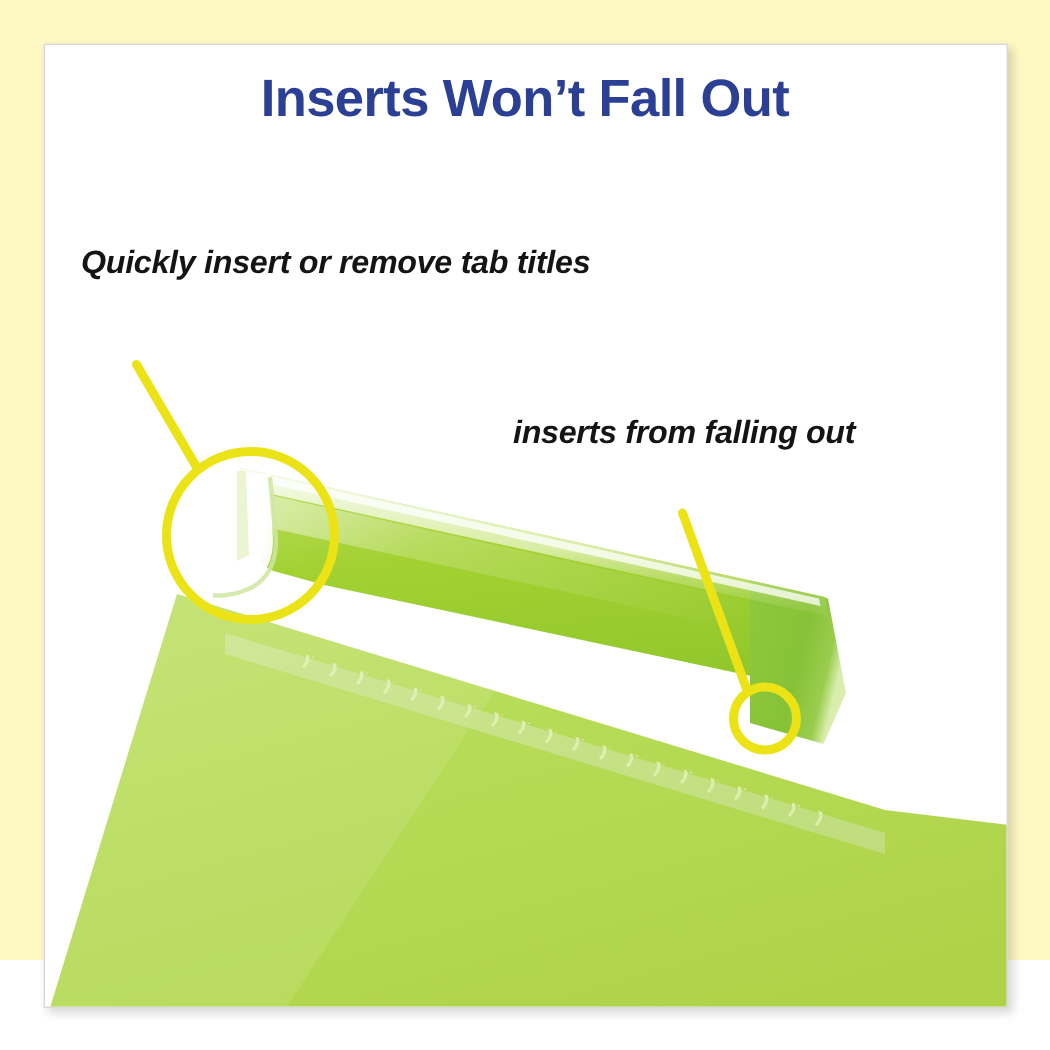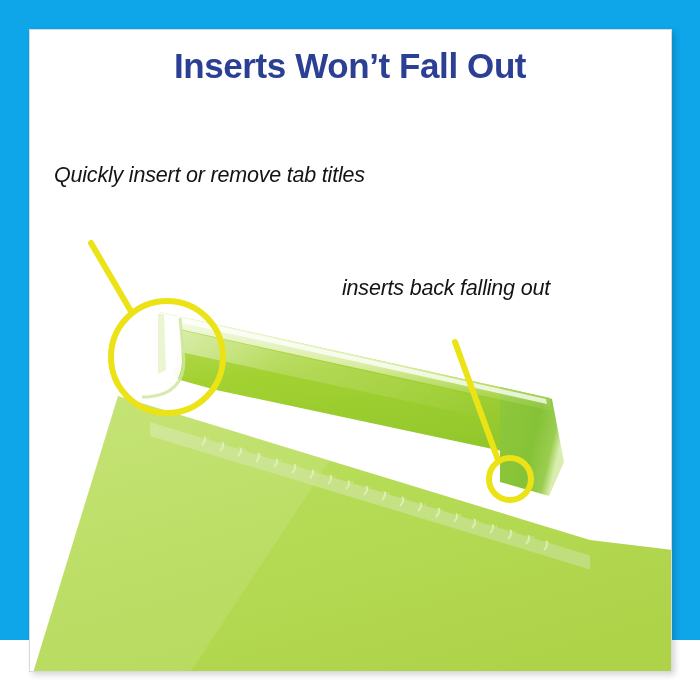--- a/index.html
+++ b/index.html
@@ -12,21 +12,21 @@
     width: 700px;
     height: 700px;
     overflow: hidden;
     font-family: "Liberation Sans", sans-serif;
   }
 
   #stage {
     position: relative;
     width: 700px;
     height: 640px;
-    background: #0ea5e9;
+    background: #fef9c3;
   }
 
   
   #photo-frame {
     position: absolute;
     left: 29px;
     top: 29px;
     width: 643px;
     height: 643px;
     background: #ffffff;
@@ -59,21 +59,21 @@
     letter-spacing: -0.4px;
     color: #2b3f94;
     line-height: 44px;
     white-space: nowrap;
   }
 
   .callout-text {
     position: absolute;
     font-family: "Liberation Sans", sans-serif;
     font-style: italic;
-    font-weight: normal;
+    font-weight: bold;
     font-size: 21.5px;
     line-height: 30px;
     color: #141414;
     letter-spacing: -0.2px;
     white-space: nowrap;
   }
   #callout-left-text {
     left: 54px;
     top: 160px;
     text-align: left;
@@ -235,16 +235,16 @@
 
   </div>
 
   <div id="headline">Inserts Won’t Fall Out</div>
 
   <div id="callout-left-text" class="callout-text">
     <span class="callout-line">Quickly insert or remove tab titles</span>
   </div>
 
   <div id="callout-right-text" class="callout-text">
-    <span class="callout-line">inserts back falling out</span>
+    <span class="callout-line">inserts from falling out</span>
   </div>
 
 </div>
 
 </body></html>

